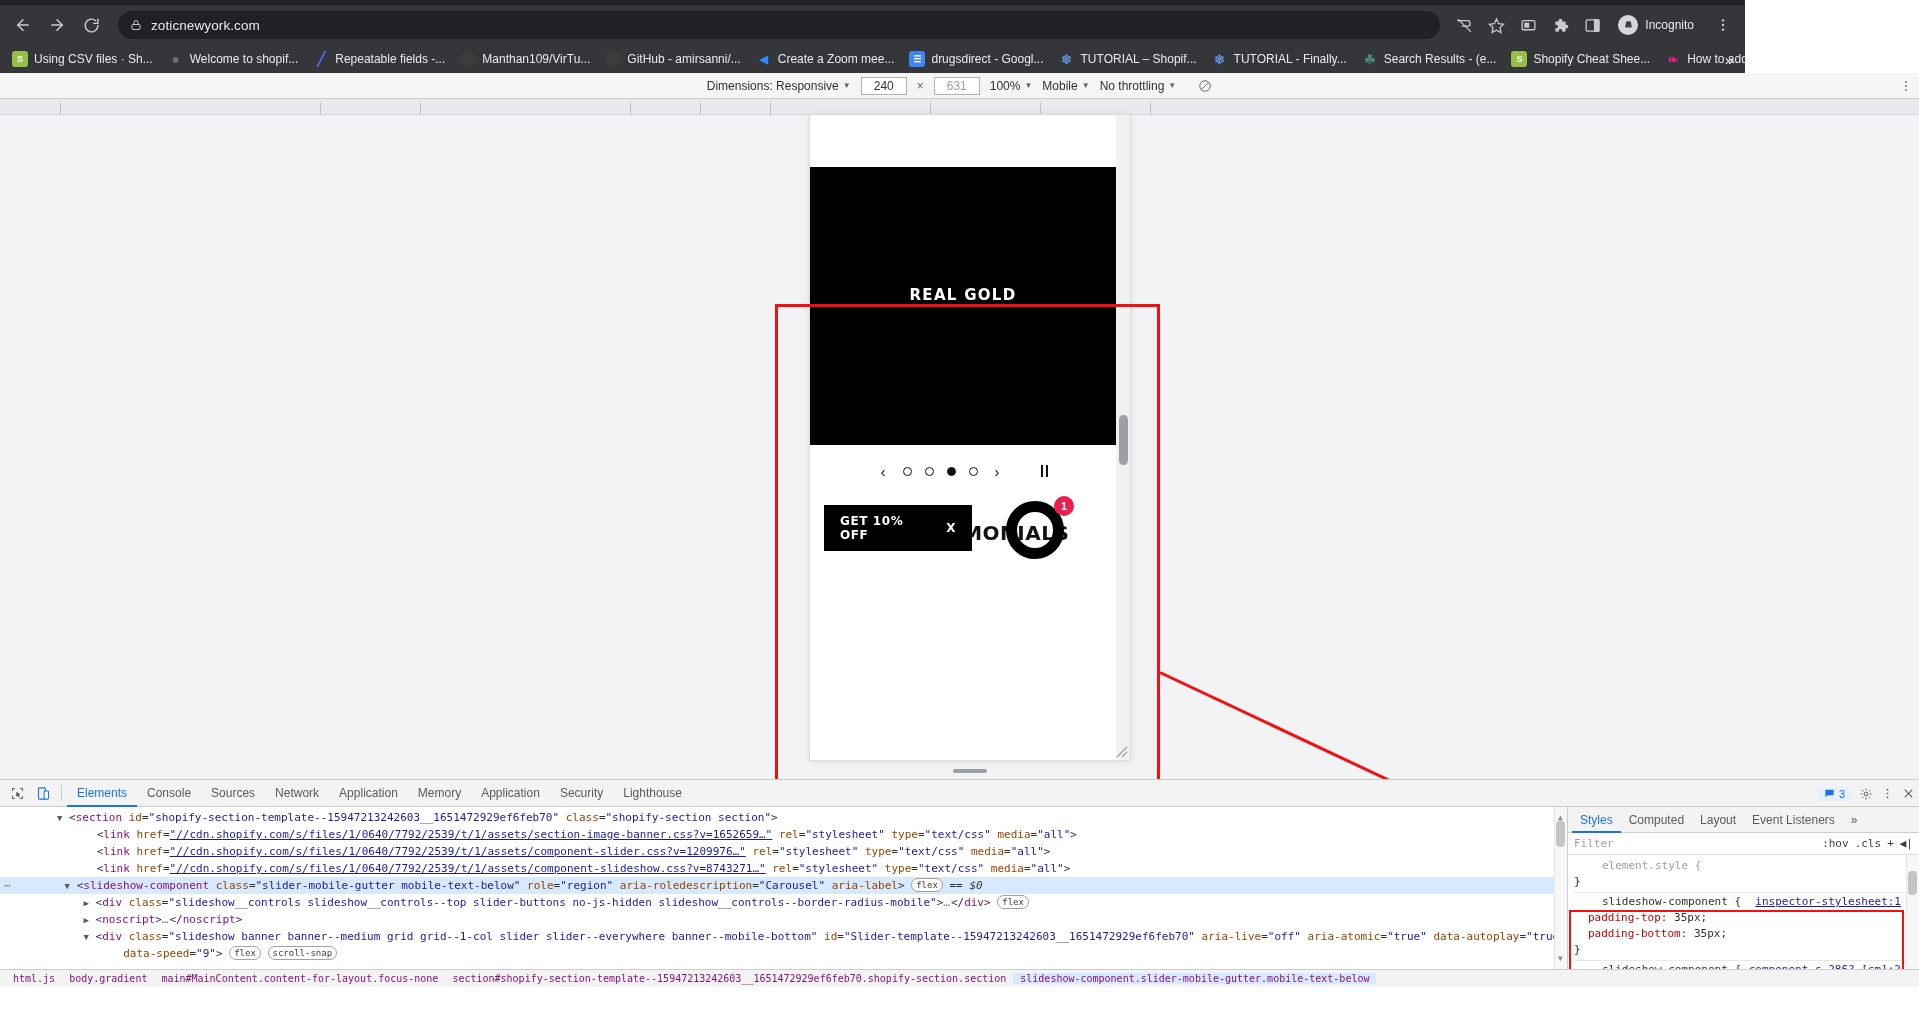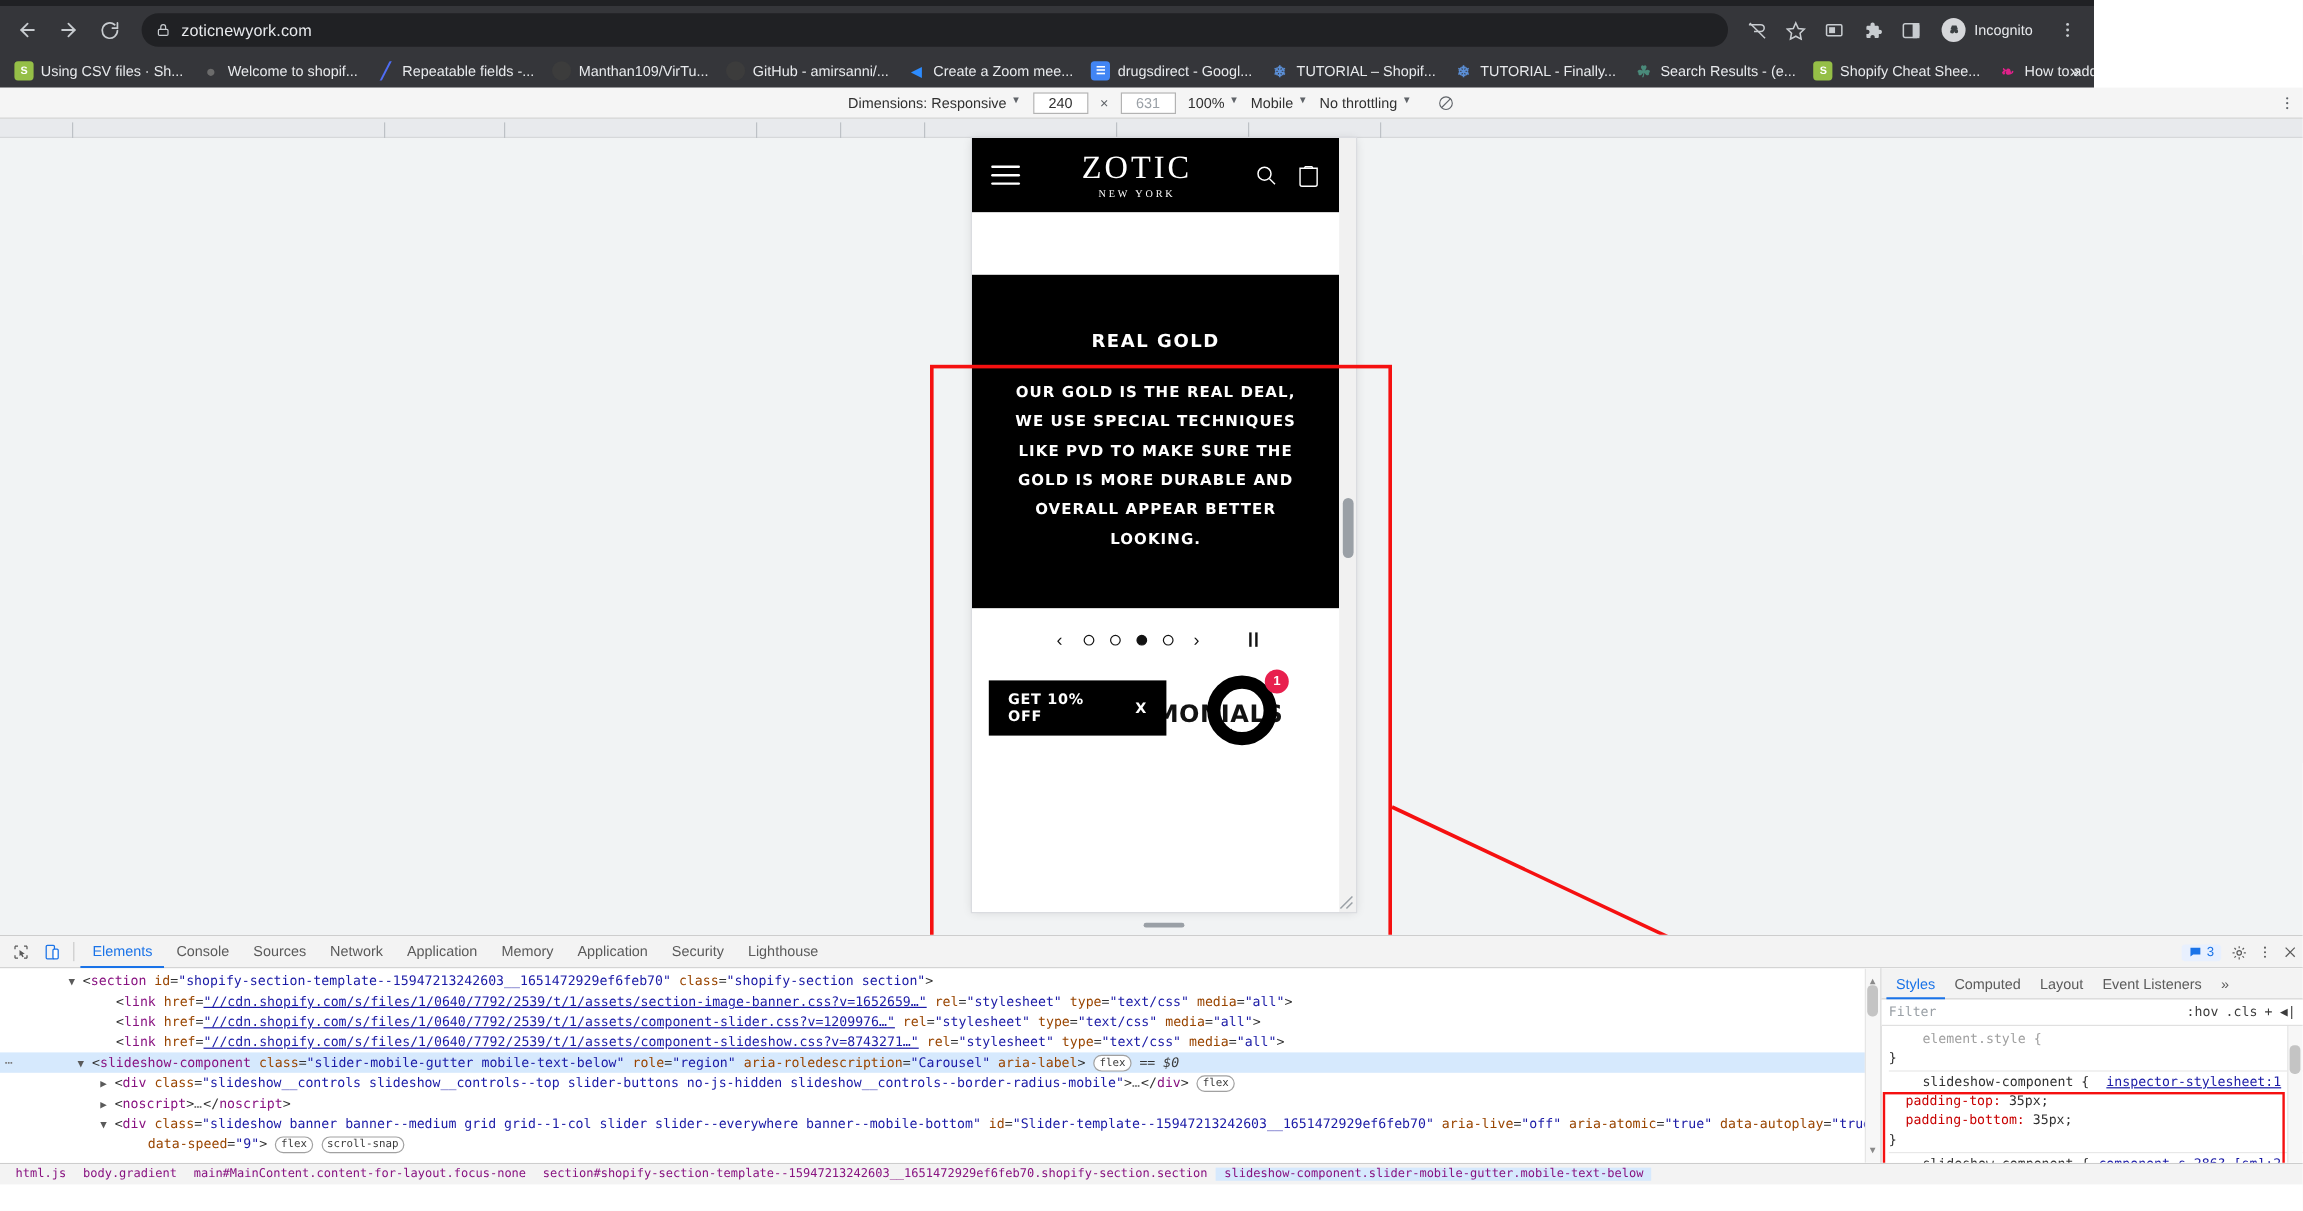--- a/index.html
+++ b/index.html
@@ -79,21 +79,21 @@
     font-size: 15px; padding: 0 6px;
   }
 
   
   .device-toolbar {
     height: 26px; background: #f5f5f5;
     border-bottom: 1px solid #cdcdcd;
     display: flex; align-items: center; justify-content: center;
     gap: 10px; position: relative; font-size: 12px; color: #303030;
   }
-  .dt-select { display: flex; gap: 4px; white-space: nowrap; }
+  .dt-select { display: flex; align-items: center; gap: 4px; white-space: nowrap; }
   .caret { font-size: 8px; color: #5f6368; }
   .dim-input {
     width: 46px; height: 18px; border: 1px solid #b3b3b3; background: #fff;
     text-align: center; font-size: 12px; color: #303030; line-height: 16px;
   }
   .dim-input.placeholder { color: #9aa0a6; }
   .dim-x { color: #5f6368; font-size: 12px; }
   .dt-right-menu {
     position: absolute; right: 6px; top: 0; height: 26px;
     display: flex; align-items: center; color: #5f6368; font-size: 14px;
@@ -542,51 +542,25 @@
       <div class="tick" style="left: 700px;"></div>
       <div class="tick" style="left: 770px;"></div>
       <div class="tick" style="left: 930px;"></div>
       <div class="tick" style="left: 1040px;"></div>
       <div class="tick" style="left: 1150px;"></div>
     </div>
 
   <div class="phone">
     <div class="phone-inner">
 
-      <div class="site-header">
-        <div class="hamburger">
-          <span></span>
-            <span></span>
-            <span></span>
-        </div>
-        <div class="brand">
-          <div class="zotic">ZOTIC</div>
-          <div class="ny">NEW YORK</div>
-        </div>
-        <div class="hdr-icons">
-          <span>
-            <svg width="20" height="20" viewBox="0 0 24 24" fill="none" stroke="currentColor" stroke-width="1.5">
-                <circle cx="10.5" cy="10.5" r="6.5"></circle>
-                <line x1="15.5" y1="15.5" x2="21" y2="21"></line>
-              </svg>
-          </span>
-          <span>
-            <svg width="19" height="21" viewBox="0 0 24 26" fill="none" stroke="currentColor" stroke-width="1.5">
-                <path d="M3 5h18v17a2 2 0 0 1-2 2H5a2 2 0 0 1-2-2z"></path>
-                <path d="M8 5V3.5M16 5V3.5M8 3.5h8"></path>
-              </svg>
-          </span>
-        </div>
-      </div>
 
       <div class="white-gap"></div>
 
       <div class="slide">
         <h2>REAL GOLD</h2>
-        <p>OUR GOLD IS THE REAL DEAL, WE USE SPECIAL TECHNIQUES LIKE PVD TO MAKE SURE THE GOLD IS MORE DURABLE AND OVERALL APPEAR BETTER LOOKING.</p>
       </div>
 
       <div class="slider-controls">
         <span class="arrow">‹</span>
         <div class="dots" id="slider-dots">
             <span class="dot"></span>
             <span class="dot"></span>
             <span class="dot active"></span>
             <span class="dot"></span>
           </div>

